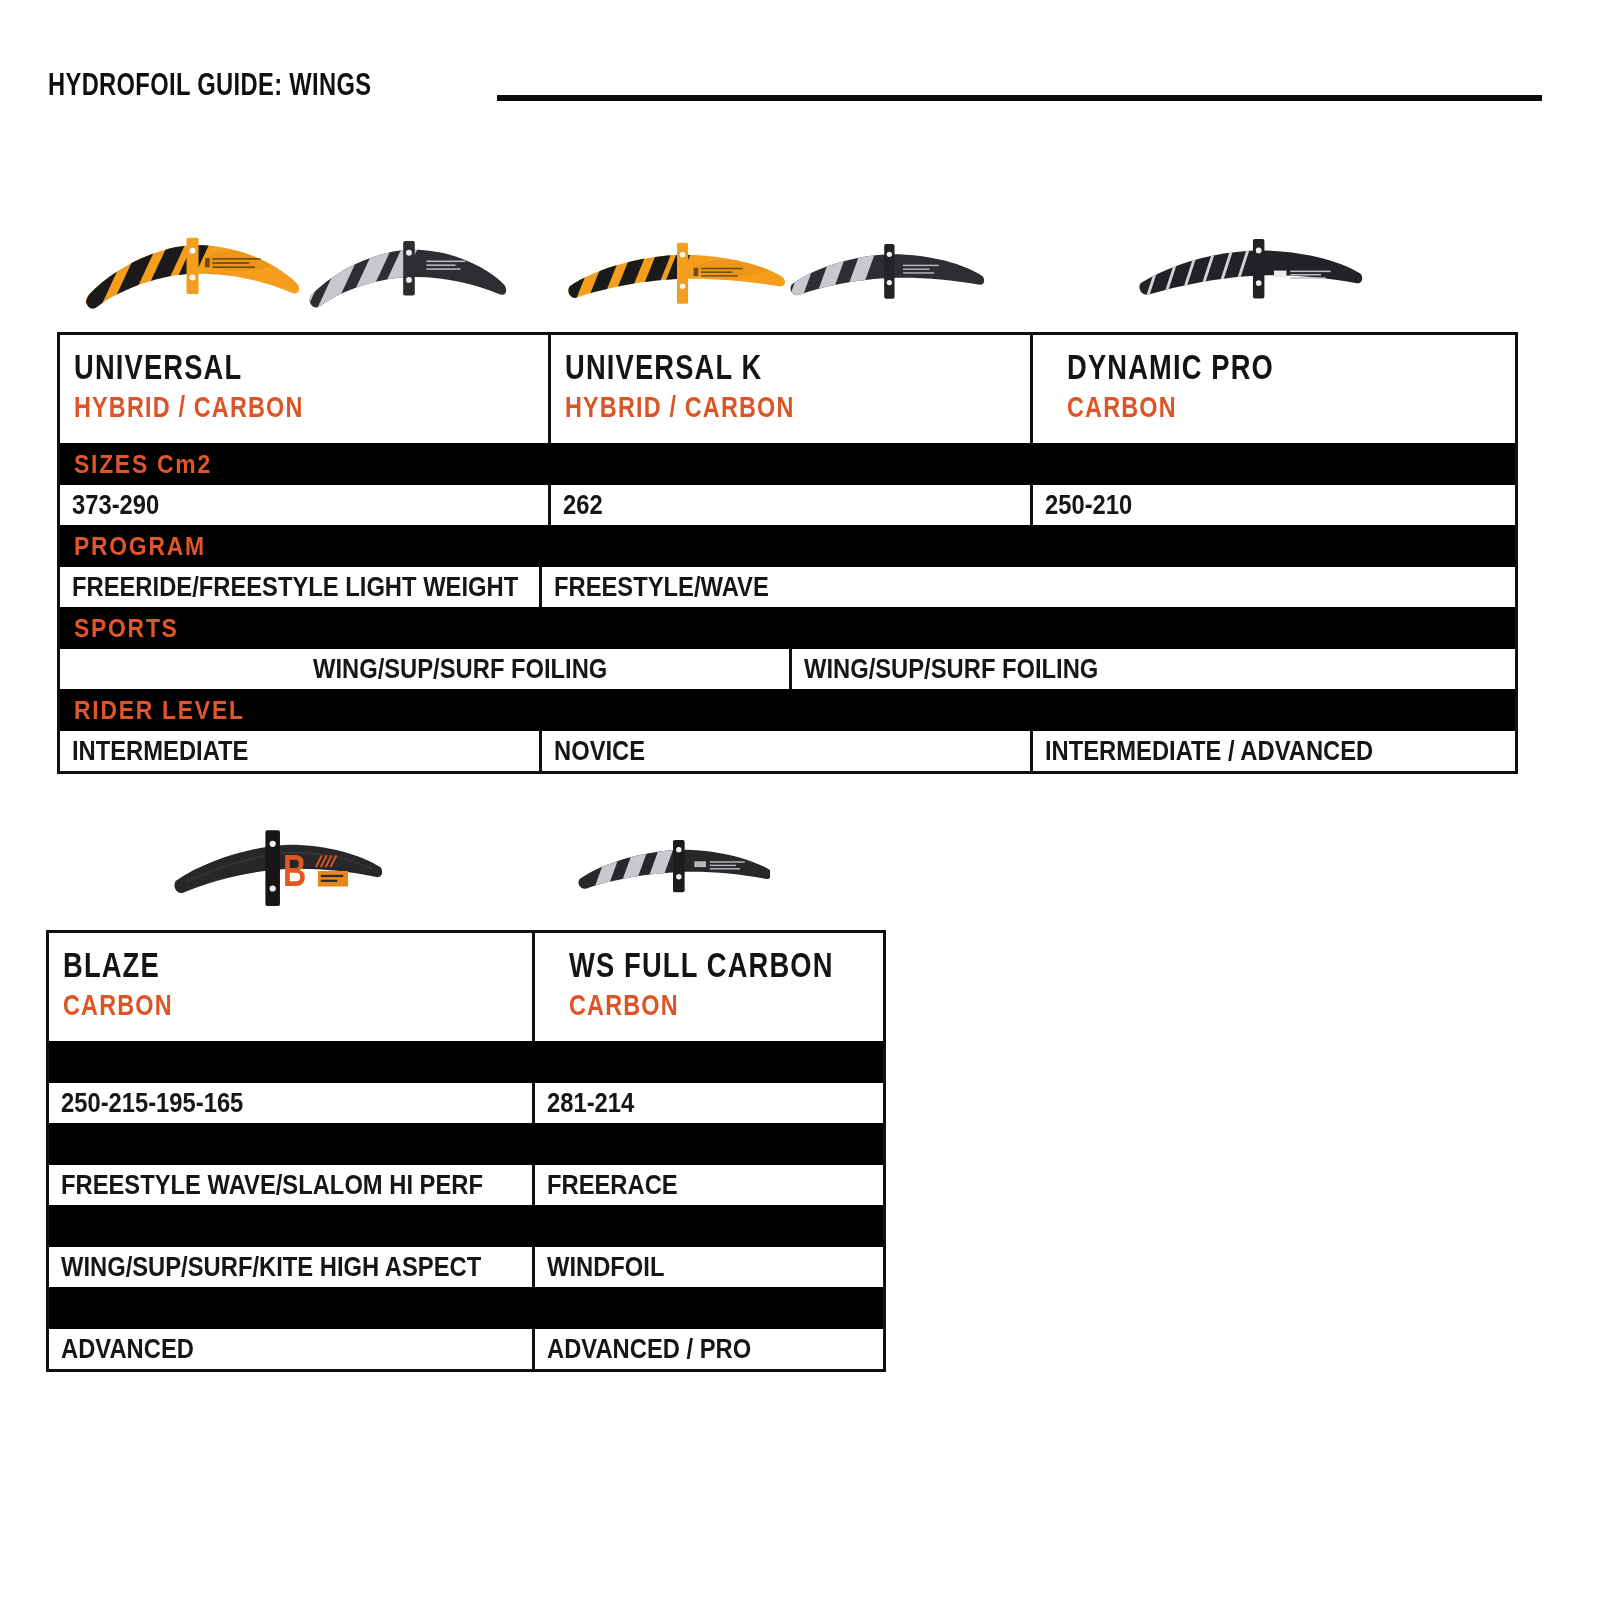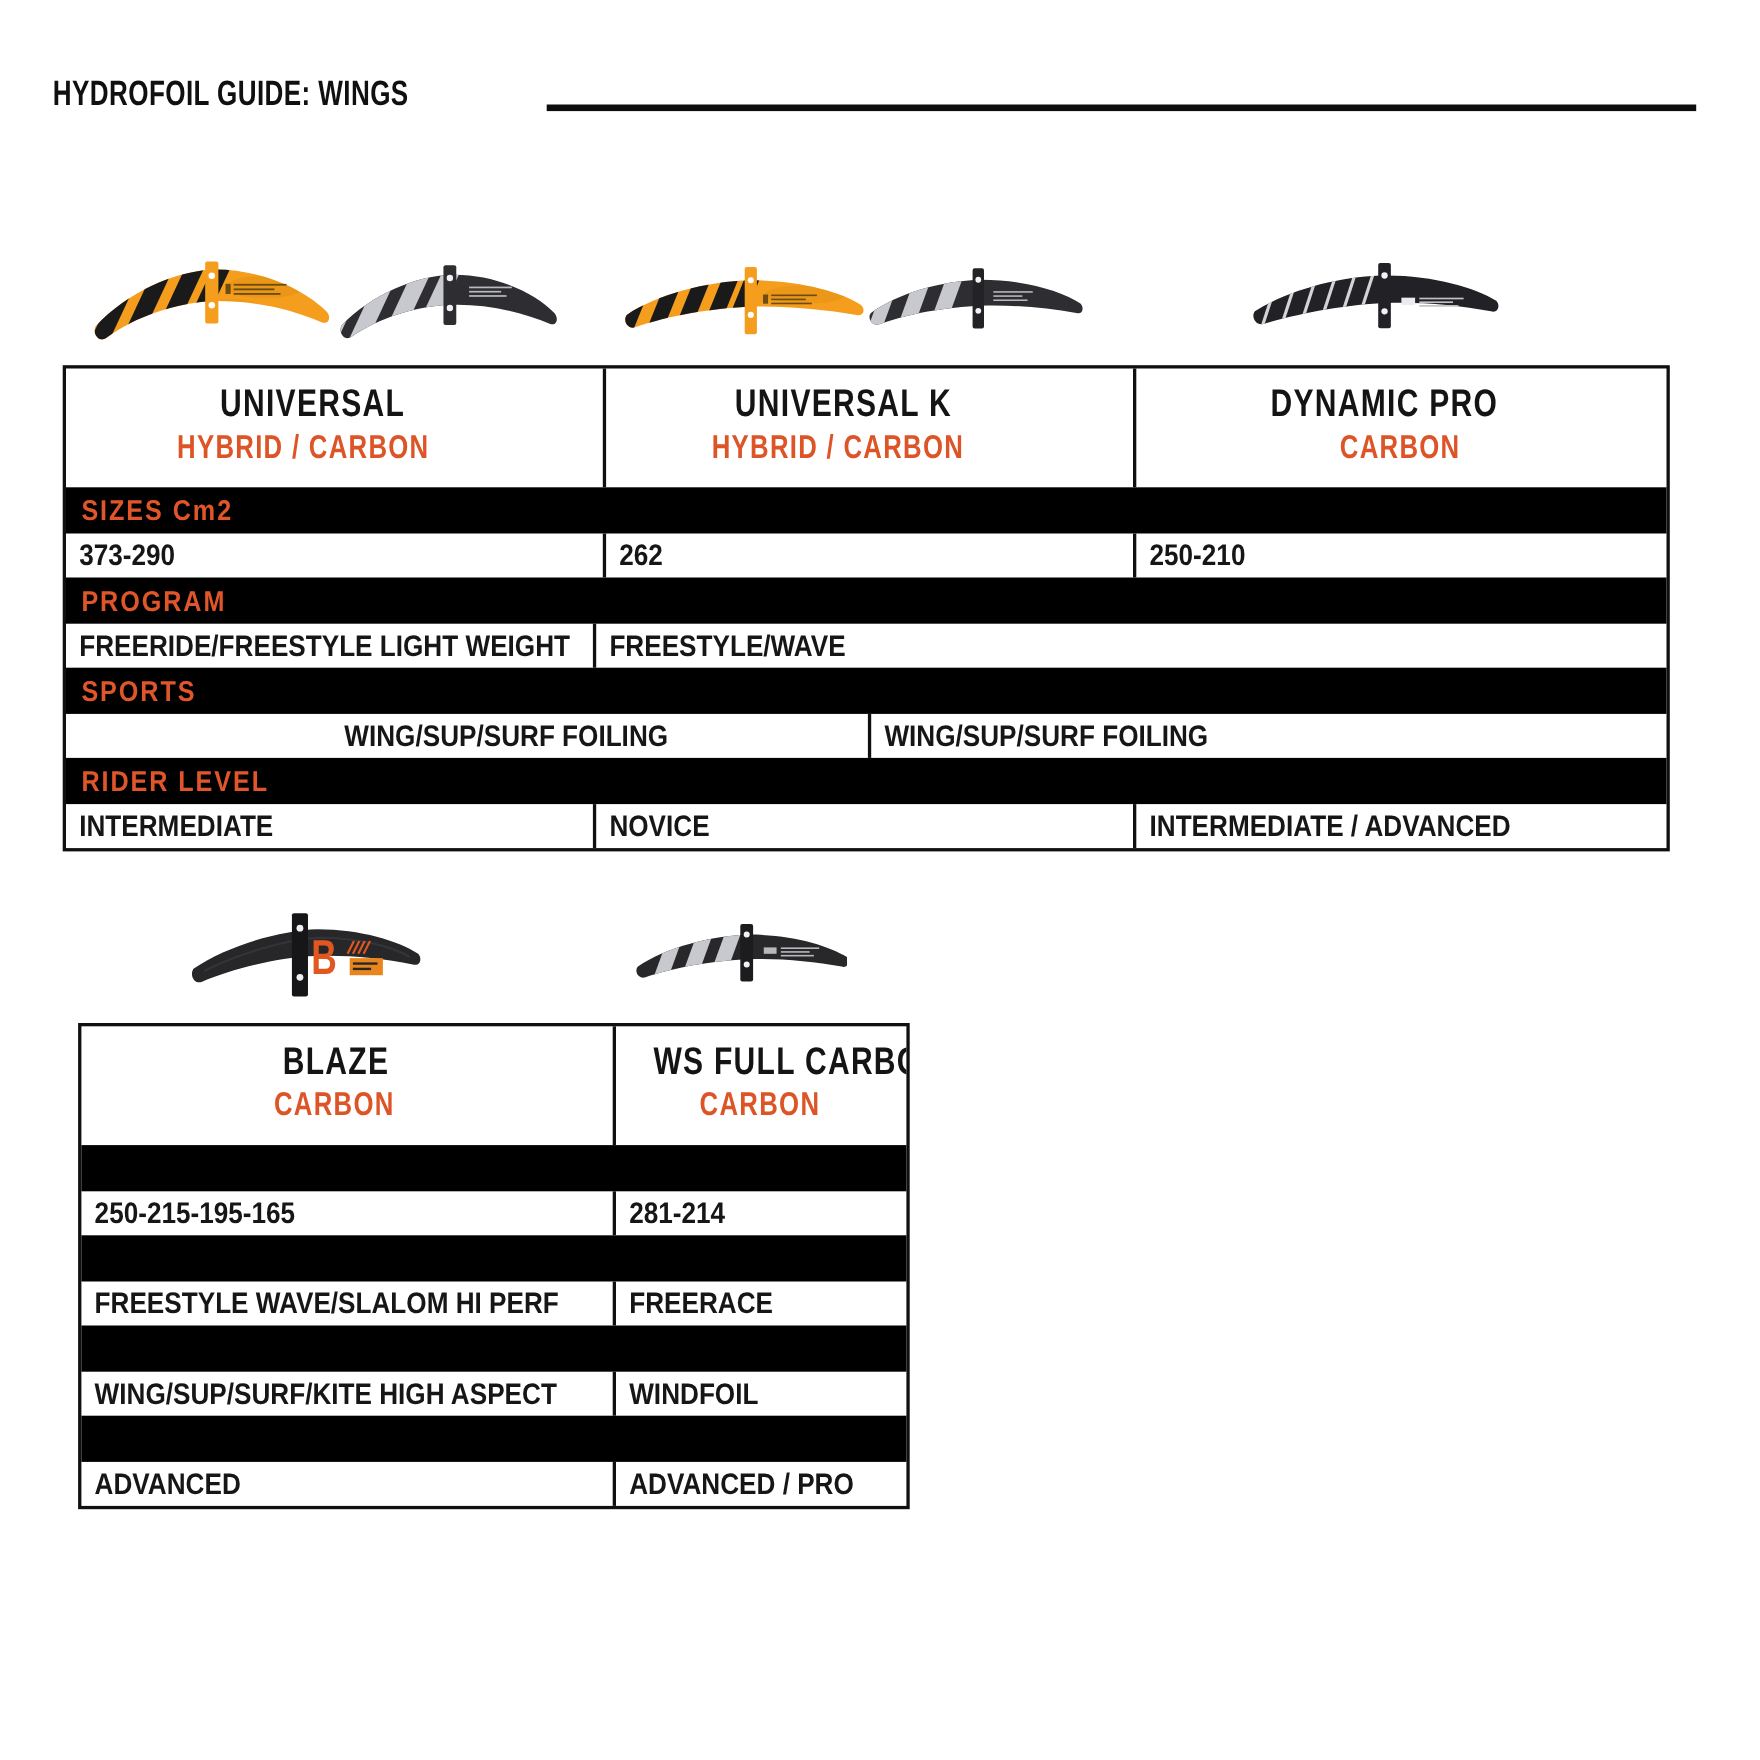--- a/index.html
+++ b/index.html
@@ -18,24 +18,24 @@
   .page-title .cond { transform:scaleX(.74); }
   .title-rule { position:absolute; left:497px; top:95px; width:1045px; height:6px; background:#0d0d0d; }
 
   
   .wing { position:absolute; }
   .wing svg { display:block; width:100%; height:100%; }
 
   
   .spec-table { position:absolute; border:3px solid #101010; background:#fff; }
   .t1 { left:57px; top:332px; width:1461px; }
-  .t2 { left:71px; top:930px; width:756px; }
+  .t2 { left:46px; top:930px; width:840px; }
 
   .header-row { display:flex; }
-  .header-cell { height:108px; padding:12px 6px 0 14px; border-right:3px solid #101010; overflow:hidden;text-align:center; }
+  .header-cell { height:108px; padding:12px 6px 0 14px; border-right:3px solid #101010; overflow:hidden; }
   .header-cell:last-child { border-right:none;margin-left:20px; }
   .t1 .hc1 { width:491px; } .t1 .hc2 { width:482px; } .t1 .hc3 { flex:1; }
   .t2 .hc1 { width:486px; } .t2 .hc2 { flex:1; }
 
   .product-name { font-size:35px; font-weight:bold; letter-spacing:1.5px; color:#141414; line-height:1.14; }
   .product-name .cond { transform:scaleX(.78); }
   .product-construction { font-size:30px; font-weight:bold; letter-spacing:1.5px; color:#DD5427; line-height:1.2; margin-top:2px; }
   .product-construction .cond { transform:scaleX(.78); }
 
   .bar-row { height:42px; background:#000000; display:flex; align-items:center; padding-left:14px; }

